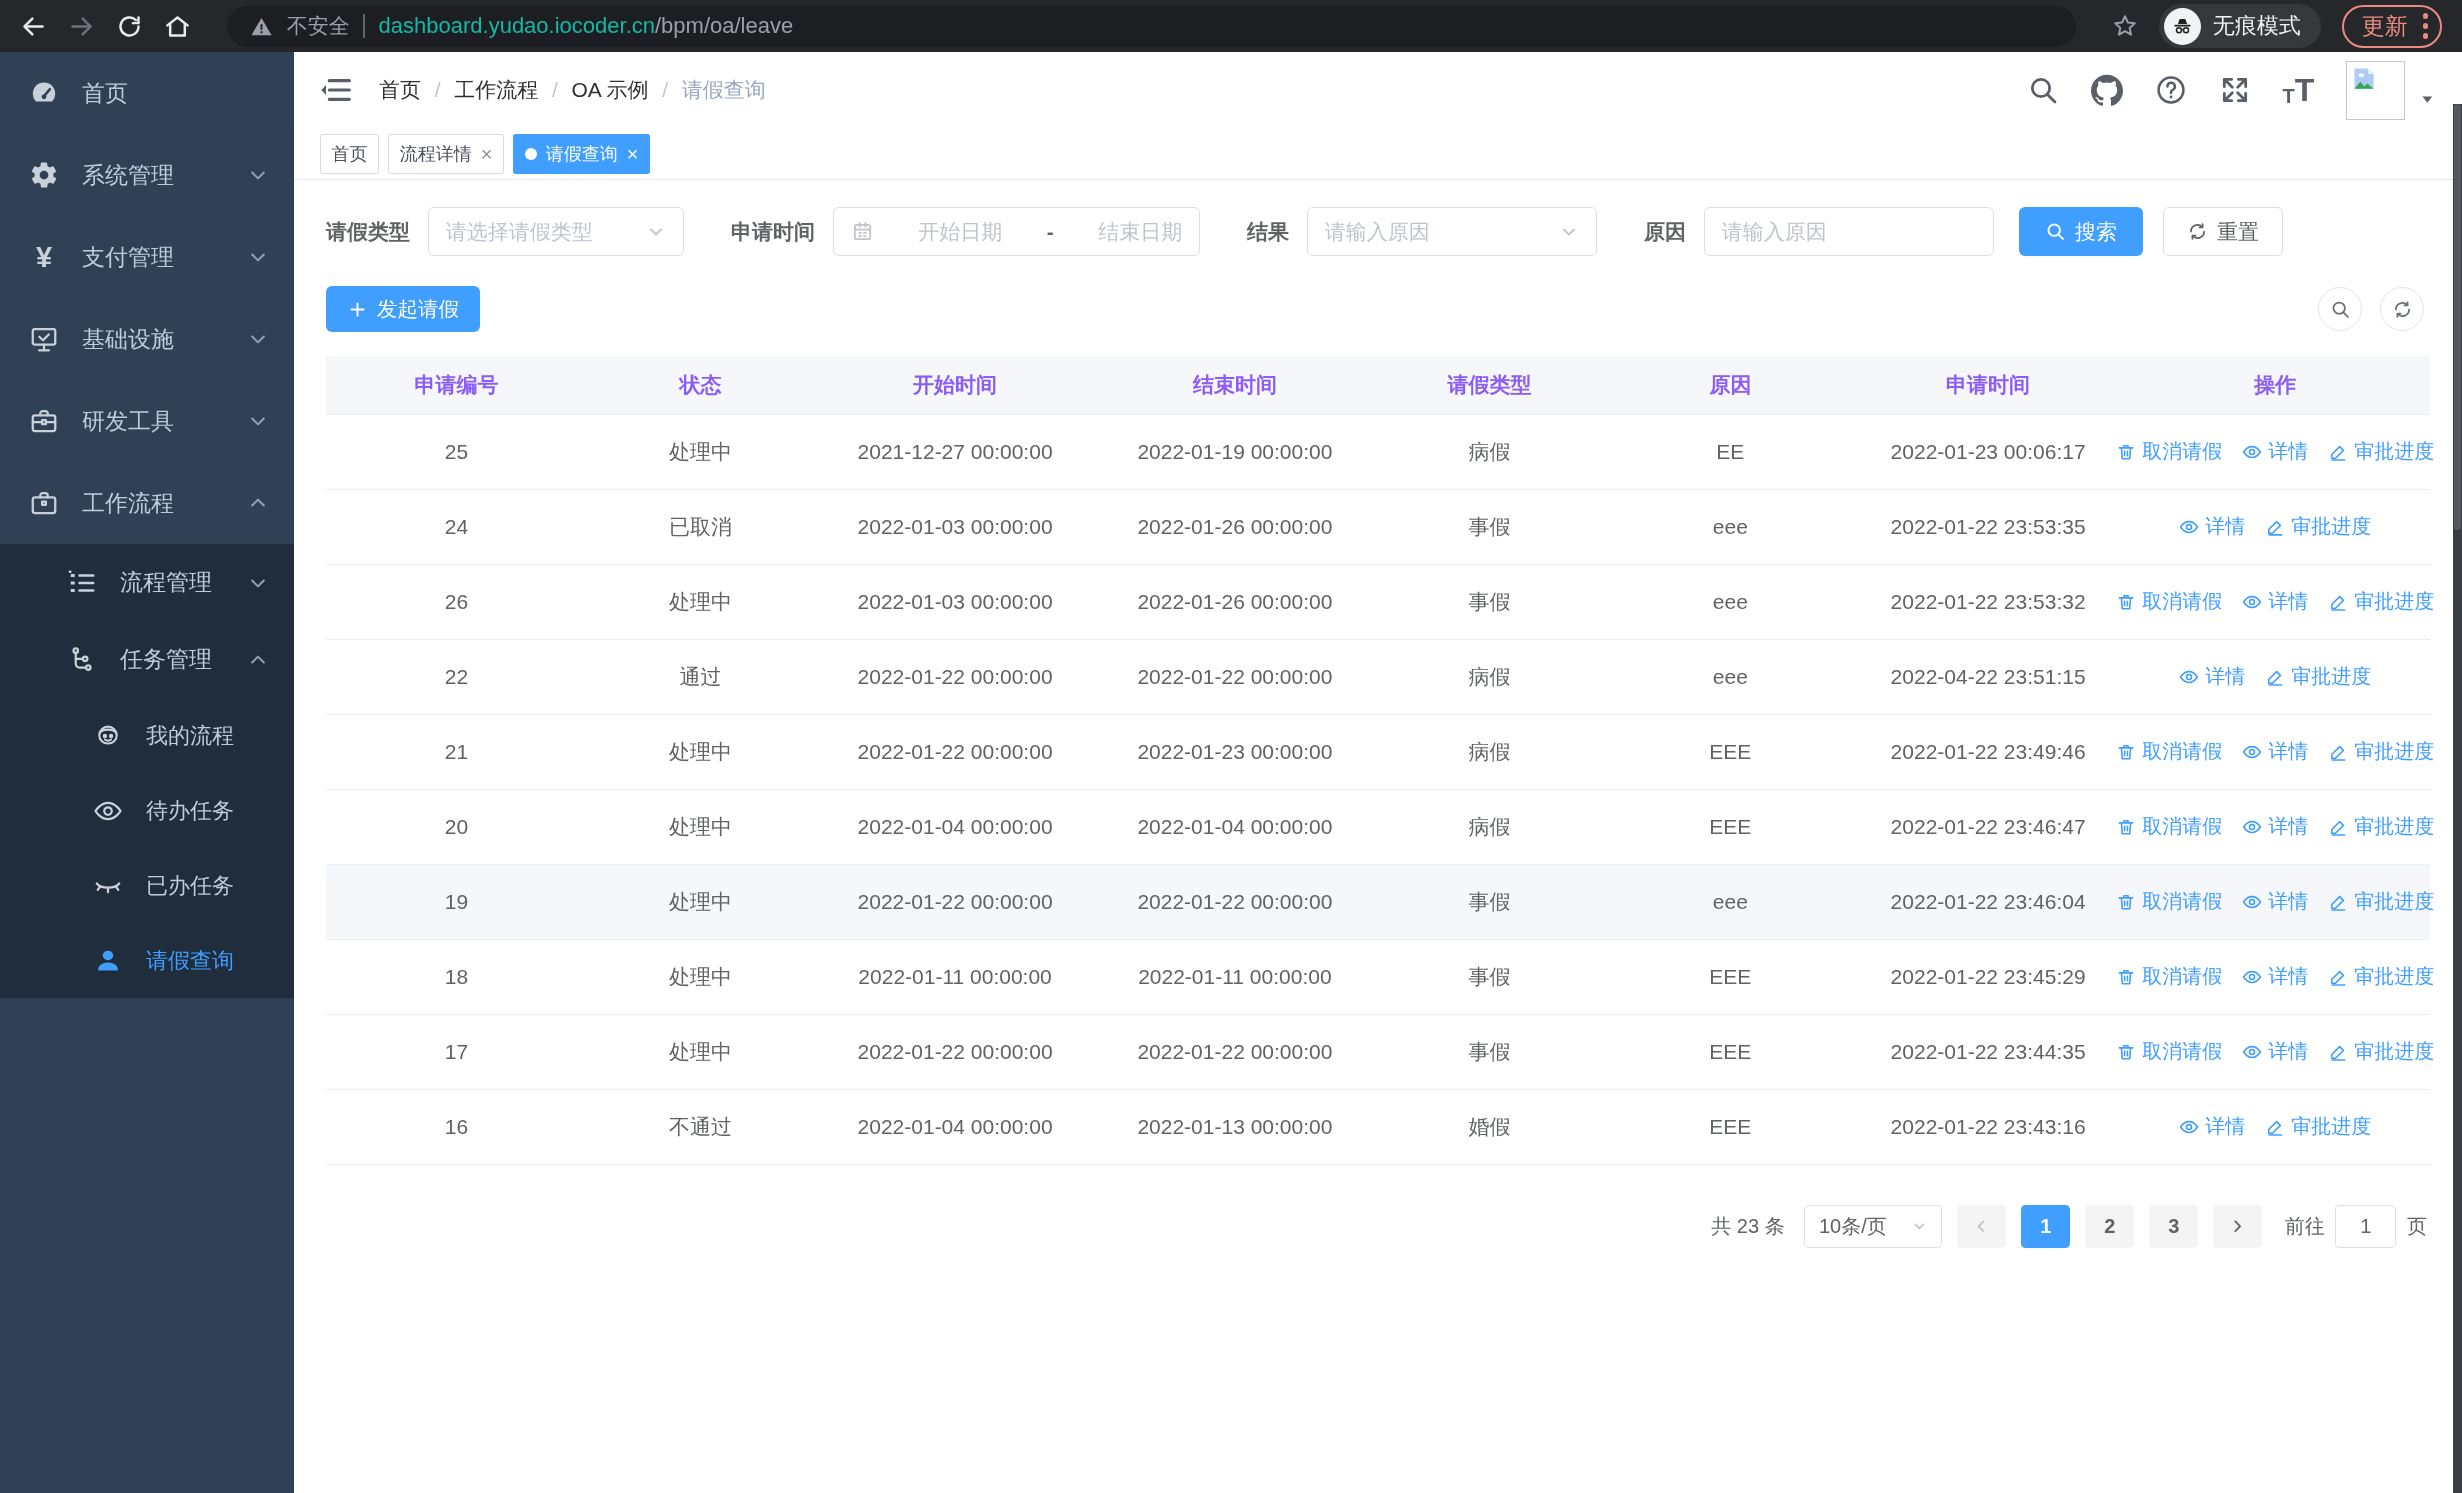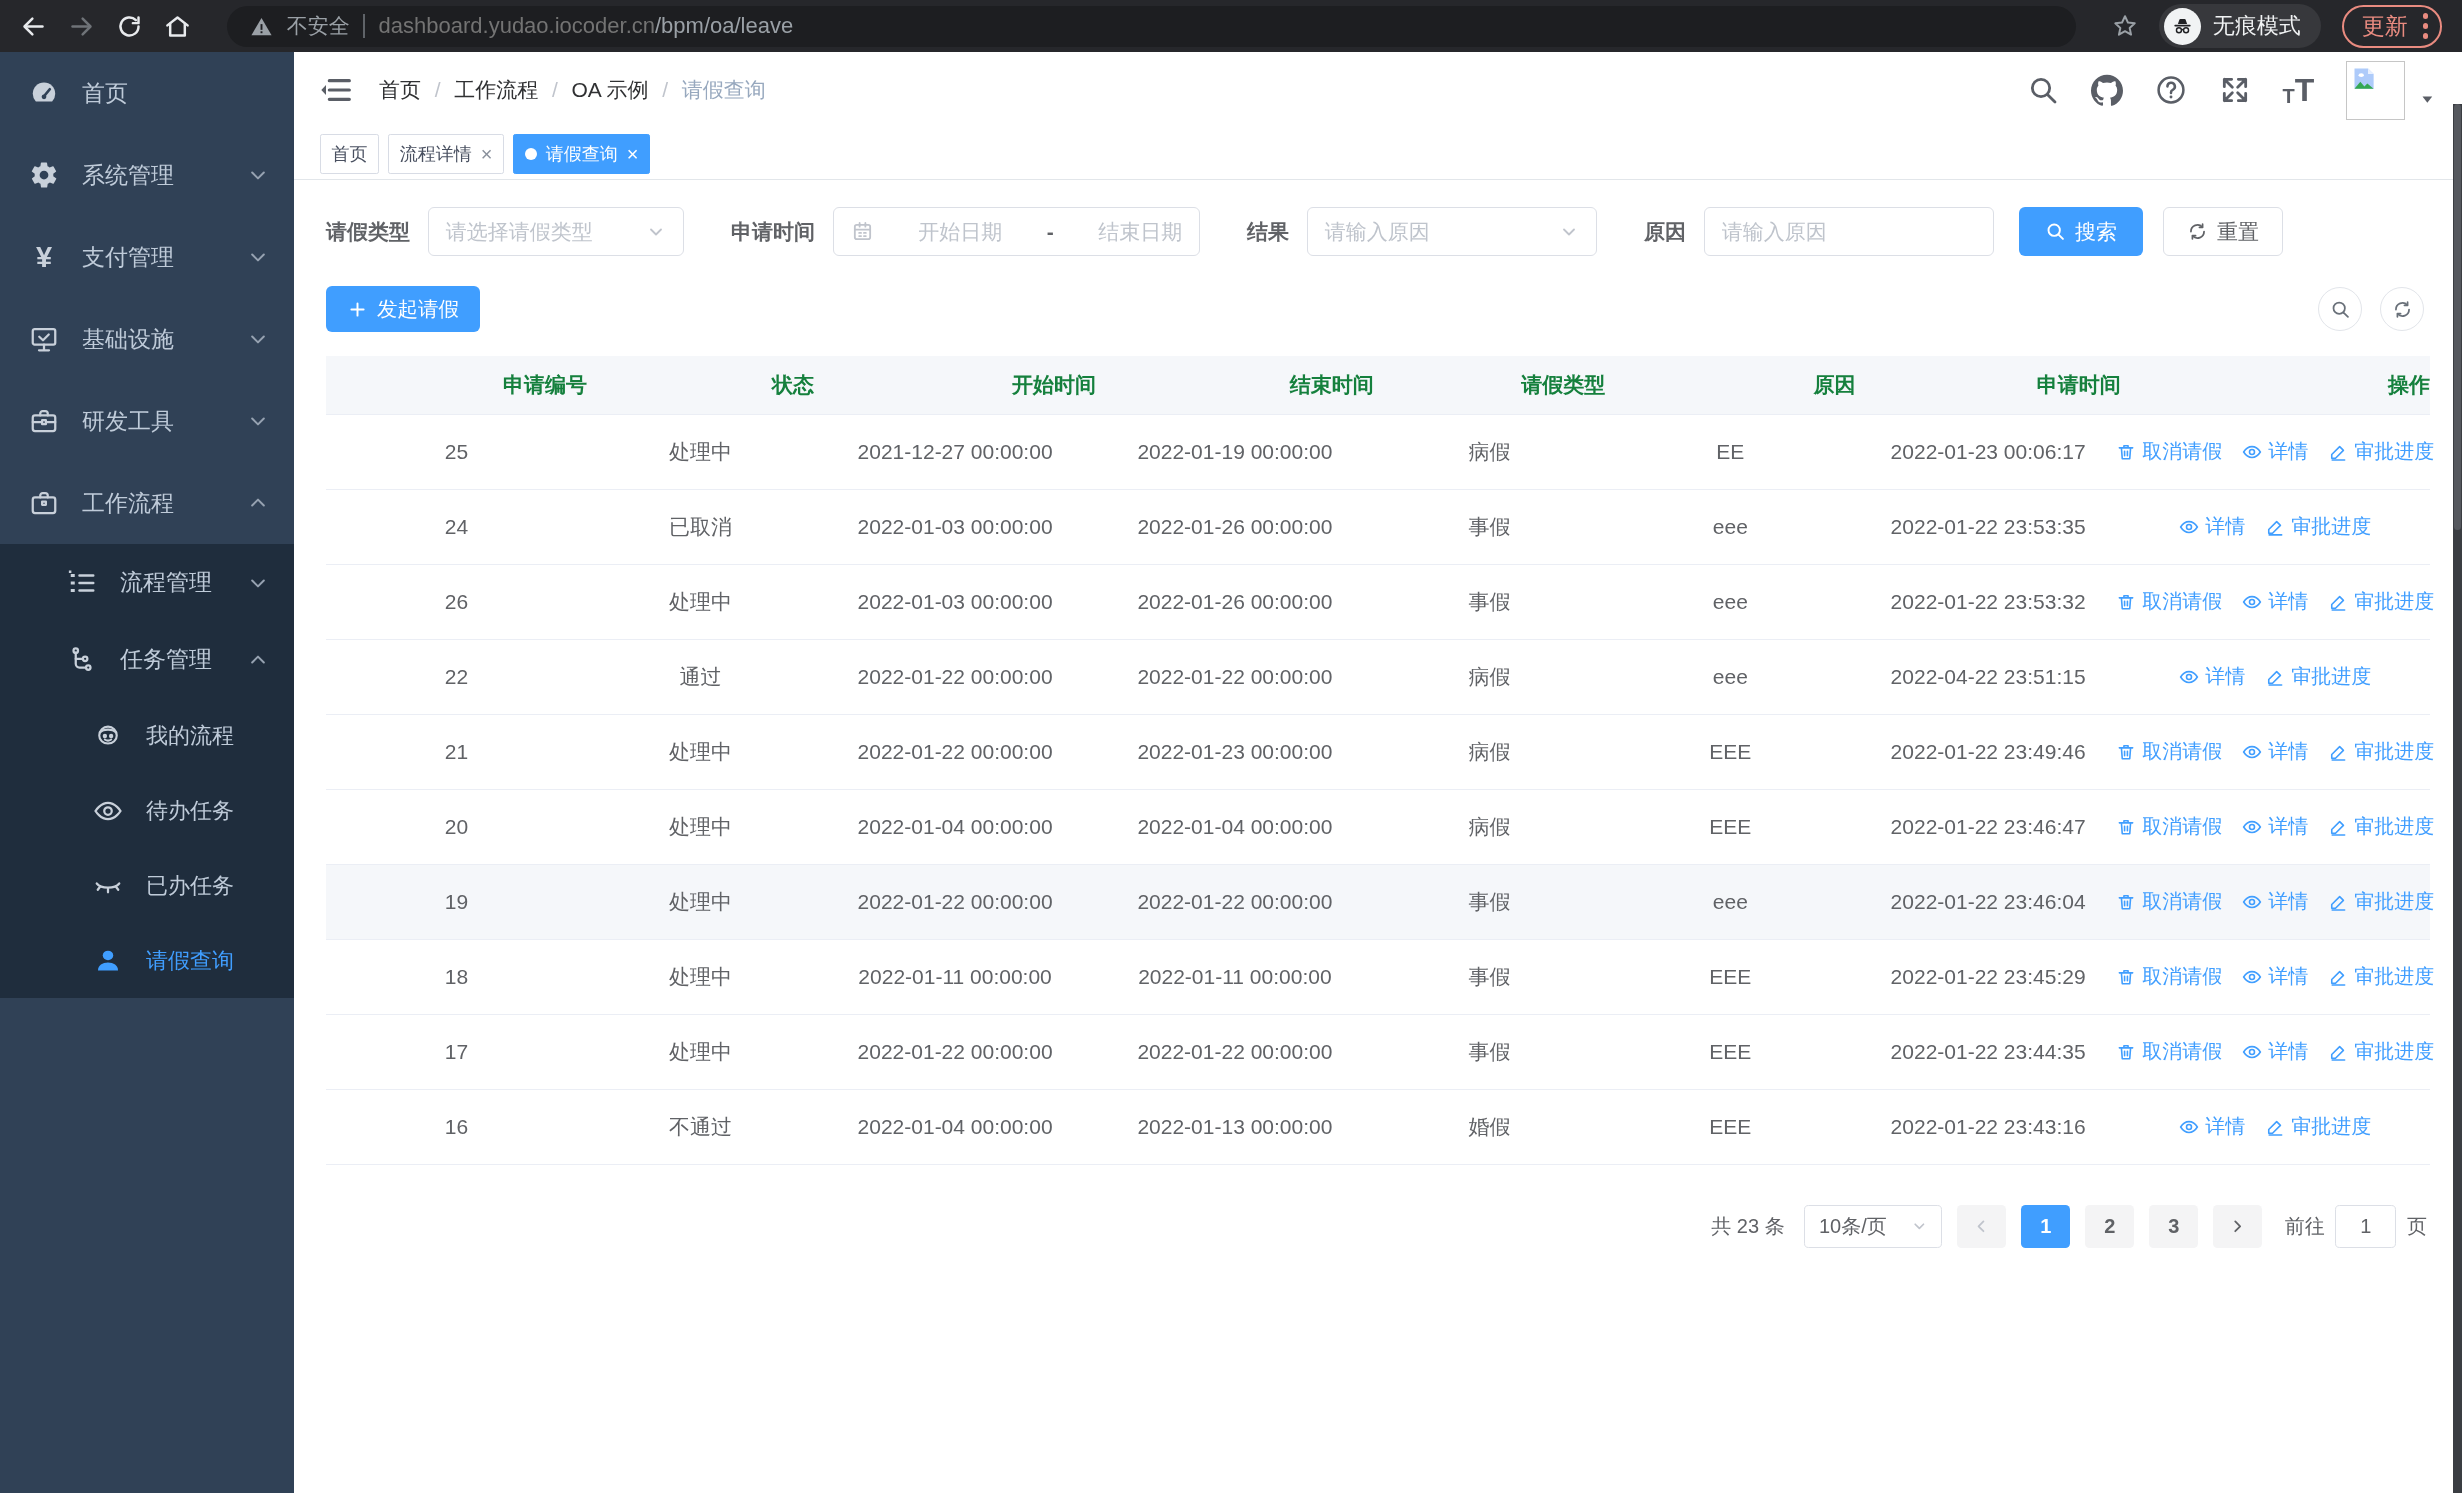--- a/index.html
+++ b/index.html
@@ -10,21 +10,21 @@
   
   .browser-bar{height:52px;background:#26272b;display:flex;align-items:center;padding:0 20px;gap:21px}
   .nav-ic{width:27px;height:27px;color:#e8eaed;flex:none}
   .nav-ic.dim{color:#6f7378}
   .omnibox{flex:1;height:41px;background:#1d1e21;border-radius:20.5px;display:flex;align-items:center;
     padding:0 23px;gap:13.7px;margin:0 15px;min-width:0}
   .omni-warn{width:23px;height:23px;color:#9aa0a6;flex:none;position:relative}
   .omni-sec{color:#9aa0a6;font-size:21px;white-space:nowrap}
   .omni-sep{width:1.5px;height:24px;background:#5f6368;flex:none}
   .omni-url{font-size:22px;white-space:nowrap;overflow:hidden}
-  .omni-url .host{color:#737373}
+  .omni-url .host{color:#14b8a6}
   .omni-url .path{color:#9aa0a6}
   .star-ic{width:26px;height:26px;color:#9aa0a6;flex:none}
   .incog-chip{height:44px;background:#37383c;border-radius:22px;display:flex;align-items:center;
     gap:12px;padding:0 20px 0 4.6px;flex:none}
   .incog-circle{width:37px;height:37px;border-radius:50%;background:#f1f3f4;display:flex;
     align-items:center;justify-content:center}
   .incog-circle svg{width:23px;height:23px;color:#202124}
   .incog-label{color:#f1f3f4;font-size:22px;white-space:nowrap}
   .update-chip{height:43px;border:2.3px solid #e98b80;border-radius:23px;display:flex;align-items:center;
     gap:15px;padding:0 12px 0 18px;color:#e98b80;flex:none}
@@ -109,22 +109,22 @@
 
   .toolbar{margin-top:30px;display:flex;align-items:center}
   .btn-create{height:46px;padding:0 21px;font-size:20.5px}
   .tool-right{margin-left:auto;display:flex;gap:18px;margin-right:6px}
   .circle-btn{width:44px;height:44px;border-radius:50%;border:1.5px solid #e2e5ea;background:#fff;
     display:flex;align-items:center;justify-content:center;color:#697079;cursor:pointer}
   .circle-btn svg{width:21px;height:21px}
 
   
   table{width:100%;border-collapse:collapse;margin-top:24px;table-layout:fixed}
-  thead th{background:#f5f7fa;color:#15803d;font-size:21px;font-weight:600;height:58px;
-    text-align:right;border-bottom:1.5px solid #ebeef5}
+  thead th{background:#f5f7fa;color:#8b5cf6;font-size:21px;font-weight:600;height:58px;
+    text-align:center;border-bottom:1.5px solid #ebeef5}
   tbody td{height:75px;font-size:21px;color:#606266;text-align:center;
     border-bottom:1.5px solid #ebeef5;background:#fff}
   tr.hover-row td{background:#f5f7fa}
   .actions{display:flex;justify-content:center;align-items:center;gap:20px}
   .act-link{color:#409EFF;font-size:20px;display:inline-flex;align-items:center;gap:6px;
     cursor:pointer;white-space:nowrap}
   .act-link svg{width:20px;height:20px}
 
   
   .pagination{margin-top:40px;display:flex;justify-content:flex-end;align-items:center;

